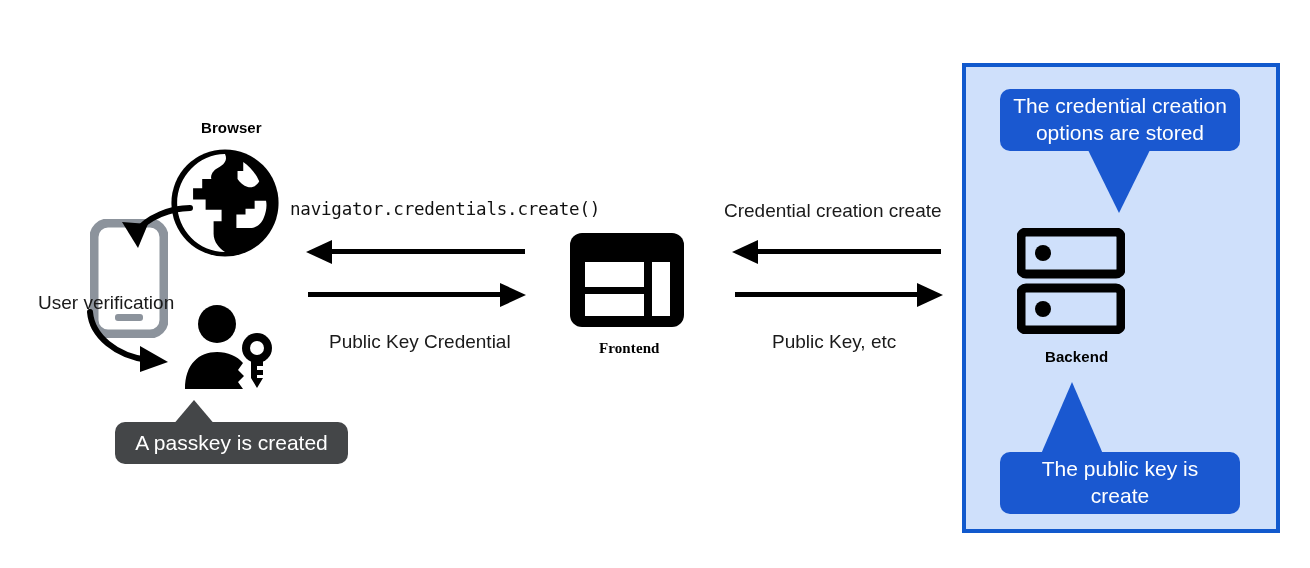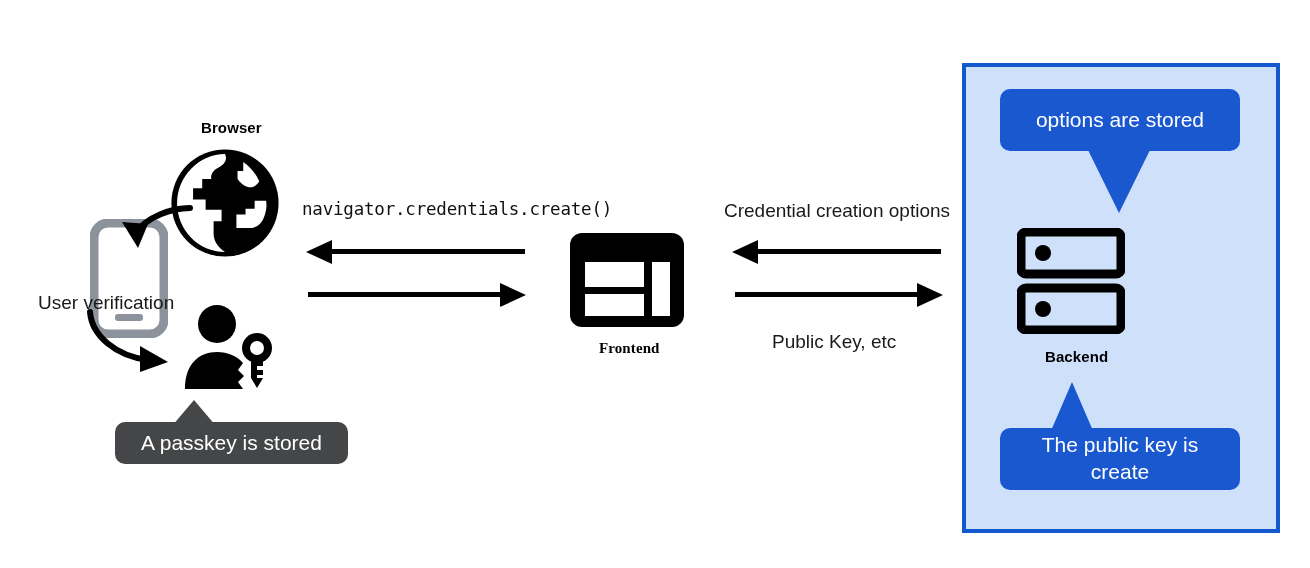--- a/index.html
+++ b/index.html
@@ -140,70 +140,72 @@
       <circle cx="74" cy="44" r="15" fill="#000000"></circle>
       <circle cx="74" cy="44" r="7" fill="#ffffff"></circle>
       <path d="M68 56 L80 56 L80 62 L74 62 L74 66 L80 66 L80 71 L74 71 L74 74 L80 74 L74 84 L68 74 Z" fill="#000000"></path>
     </svg>
   </div>
 
   <div class="abs tail" style="left:172px; top:400px;
        border-left:22px solid transparent; border-right:22px solid transparent;
        border-bottom:26px solid #444648;"></div>
   <div class="abs bubble bubble-dark" style="left:115px; top:422px; width:233px; height:42px;">
-    <span>A passkey is stored</span>
-  </div>
-
-  <div class="abs label label-mono" style="left:290px; top:199px;margin-left:12px;">navigator.credentials.create()</div>
+    <span>A passkey is created</span>
+  </div>
+
+  <div class="abs label label-mono" style="left:290px; top:199px;">navigator.credentials.create()</div>
 
   <div class="abs arrow-head-left" style="left:306px; top:240px;"></div>
   <div class="abs arrow-line" style="left:330px; top:249px; width:195px;"></div>
 
   <div class="abs arrow-line" style="left:308px; top:292px; width:195px;"></div>
   <div class="abs arrow-head-right" style="left:500px; top:283px;"></div>
 
+  <div class="abs label label-plain" style="left:329px; top:331px;">Public Key Credential</div>
 
   <div class="abs icon" style="left:568px; top:231px; width:118px; height:98px;">
     <svg width="118" height="98" viewBox="0 0 118 98">
       <rect x="2" y="2" width="114" height="94" rx="12" ry="12" fill="#000000"></rect>
       <rect x="17" y="31" width="59" height="25" fill="#ffffff"></rect>
       <rect x="17" y="63" width="59" height="22" fill="#ffffff"></rect>
       <rect x="84" y="31" width="18" height="54" fill="#ffffff"></rect>
     </svg>
   </div>
   <div class="abs label label-bold" style="left:591px; top:340px;font-family:Liberation Serif, serif;">Frontend</div>
 
-  <div class="abs label label-plain" style="left:724px; top:200px;">Credential creation options</div>
+  <div class="abs label label-plain" style="left:724px; top:200px;">Credential creation create</div>
 
   <div class="abs arrow-head-left" style="left:732px; top:240px;"></div>
   <div class="abs arrow-line" style="left:756px; top:249px; width:185px;"></div>
 
   <div class="abs arrow-line" style="left:735px; top:292px; width:185px;"></div>
   <div class="abs arrow-head-right" style="left:917px; top:283px;"></div>
 
   <div class="abs label label-plain" style="left:772px; top:331px;text-align:right;">Public Key, etc</div>
 
   <div class="abs bubble bubble-blue" style="left:1000px; top:89px; width:240px; height:62px; flex-direction:column;">
+    <span>The credential creation</span>
     <span>options are stored</span>
   </div>
   <div class="abs tail" style="left:1088px; top:150px;
        border-left:31px solid transparent; border-right:31px solid transparent;
        border-top:63px solid #1a58d0;"></div>
 
   <div class="abs icon" style="left:1017px; top:228px; width:108px; height:106px;">
     <svg width="108" height="106" viewBox="0 0 108 106">
       <rect x="4" y="4" width="100" height="42" rx="5" ry="5" fill="none" stroke="#000000" stroke-width="9"></rect>
       <circle cx="26" cy="25" r="8" fill="#000000"></circle>
       <rect x="4" y="60" width="100" height="42" rx="5" ry="5" fill="none" stroke="#000000" stroke-width="9"></rect>
       <circle cx="26" cy="81" r="8" fill="#000000"></circle>
     </svg>
   </div>
   <div class="abs label label-bold" style="left:1037px; top:348px;text-align:right;">Backend</div>
 
   <div class="abs tail" style="left:1041px; top:382px;
        border-left:31px solid transparent; border-right:31px solid transparent;
        border-bottom:72px solid #1a58d0;"></div>
-  <div class="abs bubble bubble-blue" style="left:1000px; top:428px; width:240px; height:62px; flex-direction:column;">
+  <div class="abs bubble bubble-blue" style="left:1000px; top:452px; width:240px; height:62px; flex-direction:column;">
     <span>The public key is</span>
     <span>create</span>
   </div>
 
 </div>
 
 </body></html>

